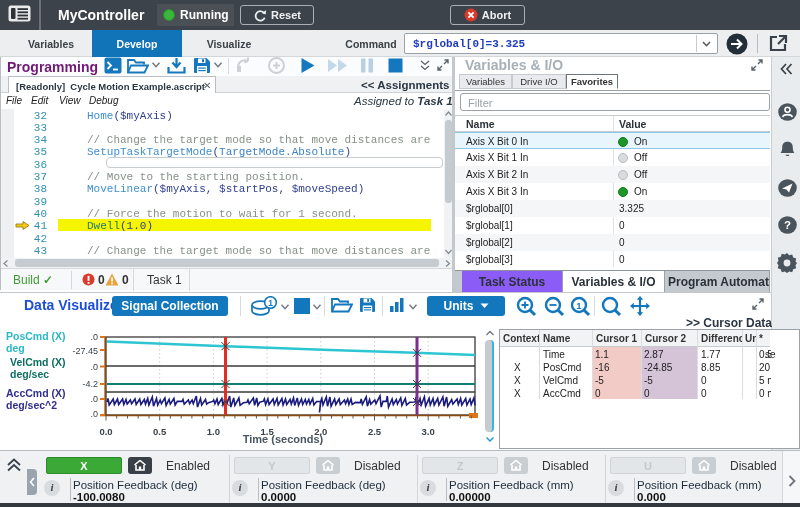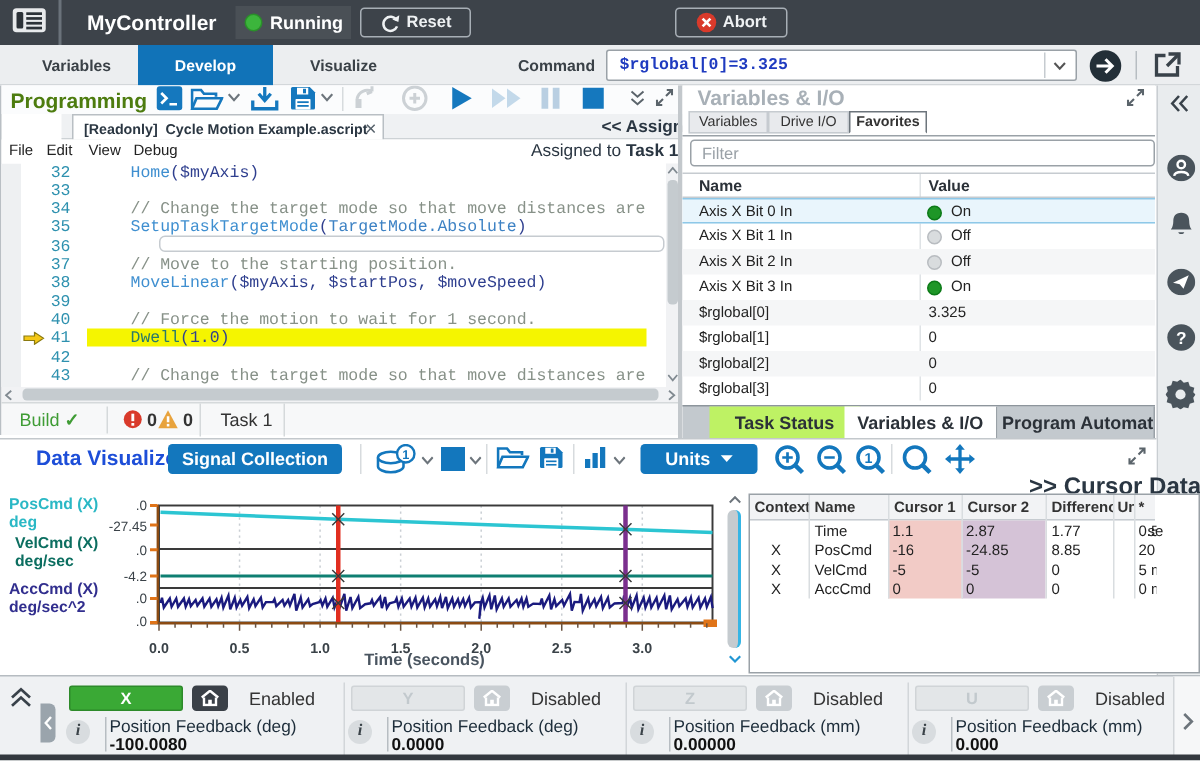--- a/index.html
+++ b/index.html
@@ -93,21 +93,21 @@
     <div class="abs" style="left:757px;top:4px;width:1px;height:19px;background:#b7bdc2;"></div>
     <svg class="abs" style="left:768px;top:4px;" width="21" height="19" viewBox="0 0 21 19">
         <path d="M9 3 L3 3 L3 16 L17 16 L17 10" fill="none" stroke="#39424a" stroke-width="2.2"></path>
         <path d="M11 2 L18 2 L18 9" fill="none" stroke="#39424a" stroke-width="2.2"></path>
         <path d="M18 2 L10 10" stroke="#39424a" stroke-width="2.2"></path>
       </svg>
   </div>
   <div id="leftpanel">
 
     <div class="abs" style="left:0;top:0;width:452px;height:19px;background:#fbfcfd;">
-      <span class="abs" style="left:6px;top:2px;font-size:14px;font-weight:bold;color:#4d7c0f;">Programming</span>
+      <span class="abs" style="left:6px;top:2px;font-size:14px;font-weight:bold;color:#701a75;">Programming</span>
       <svg class="abs" style="left:103px;top:0px" width="18" height="17" viewBox="0 0 18 17">
           <rect x="0.5" y="0.5" width="17" height="16" rx="2" fill="#1578be"></rect>
           <path d="M3.5 5 L7 8.5 L3.5 12" fill="none" stroke="#fff" stroke-width="1.8"></path>
           <path d="M9 12.5 L14 12.5" stroke="#fff" stroke-width="1.8"></path>
         </svg>
       <svg class="abs" style="left:126px;top:1px" width="22" height="16" viewBox="0 0 22 16">
           <path d="M1 14 L1 2 L7 2 L9 4.5 L17 4.5 L17 6.5" fill="none" stroke="#1578be" stroke-width="1.8"></path>
           <path d="M4 7.5 L21 7.5 L17.5 14.5 L1 14.5 Z" fill="none" stroke="#1578be" stroke-width="1.8"></path>
         </svg>
       <svg class="abs" style="left:151px;top:5px" width="8" height="6" viewBox="0 0 8 6">
@@ -152,29 +152,29 @@
           <rect x="0.5" y="0.5" width="14" height="14" fill="#1578be"></rect>
         </svg>
       <svg class="abs" style="left:419px;top:3px" width="10" height="11" viewBox="0 0 10 11">
           <path d="M1 1 L5 4.5 L9 1 M1 6 L5 9.5 L9 6" fill="none" stroke="#5b646b" stroke-width="1.3"></path>
         </svg>
       <svg class="abs" style="left:436px;top:2px" width="12" height="12" viewBox="0 0 12 12">
           <path d="M7.5 1 L11 1 L11 4.5 M11 1 L7 5 M4.5 11 L1 11 L1 7.5 M1 11 L5 7" fill="none" stroke="#5b646b" stroke-width="1.4"></path>
         </svg>
     </div>
 
-    <div class="abs" style="left:0;top:19px;width:452px;height:17px;background:#eff1f3;border-bottom:1px solid #cdd2d5;margin-left:40px;">
+    <div class="abs" style="left:0;top:19px;width:452px;height:17px;background:#eff1f3;border-bottom:1px solid #cdd2d5;">
       <div class="abs" style="left:7px;top:0;width:208px;height:17px;background:#fff;border:1px solid #b9bfc4;border-bottom:none;">
         <span class="abs" style="left:7px;top:3.5px;font-size:9.5px;font-weight:bold;color:#2a3642;">[Readonly]&nbsp; Cycle Motion Example.ascript</span>
         <span class="abs" style="left:194px;top:3px;font-size:10px;color:#55606a;">✕</span>
       </div>
       <span class="abs" style="left:360px;top:2.5px;font-size:11.5px;font-weight:bold;color:#2a3642;white-space:nowrap;">&lt;&lt; Assignments</span>
     </div>
 
-    <div class="abs" style="left:0;top:36px;width:452px;height:16px;background:#fff;">
+    <div class="abs" style="left:0;top:36px;width:452px;height:16px;background:#fff;font-style:italic;">
       <span class="abs" style="left:5px;top:2px;font-size:10px;color:#222;">File</span>
       <span class="abs" style="left:30px;top:2px;font-size:10px;color:#222;">Edit</span>
       <span class="abs" style="left:58px;top:2px;font-size:10px;color:#222;">View</span>
       <span class="abs" style="left:88px;top:2px;font-size:10px;color:#222;">Debug</span>
       <span class="abs" style="left:353px;top:2px;font-size:11.5px;color:#2a3642;white-space:nowrap;">Assigned to <b>Task 1</b></span>
     </div>
 
     <div id="editor" class="abs" style="left:0;top:52px;width:443px;height:149px;background:#fff;overflow:hidden;font-family:'Liberation Mono',monospace;font-size:11px;white-space:pre;">
       <div class="abs" style="left:0;top:0;width:13px;height:149px;background:#eef0f2;"></div>
       <div class="abs" style="left:57px;top:110px;width:373px;height:12px;background:#f5f500;"></div>
@@ -294,21 +294,21 @@
             <span class="vl">0</span>
           </div>
         <div class="vrow" style="top:119px;">
             <span class="nm">$rglobal[3]</span>
             <span class="vl">0</span>
           </div>
       </div>
     </div>
 
     <div class="abs" style="left:0;top:213px;width:315px;height:22px;background:#c3c9ce;border-top:1px solid #8d959c;">
-      <div class="abs btab" style="left:18px;width:101px;background:#bef264;">Task Status</div>
+      <div class="abs btab" style="left:7px;width:101px;background:#8b5cf6;">Task Status</div>
       <div class="abs btab" style="left:108px;width:102px;background:#fff;">Variables &amp; I/O</div>
       <div class="abs btab" style="left:210px;width:105px;background:#c3c9ce;justify-content:flex-start;padding-left:3px;">Program Automation</div>
     </div>
   </div>
   <div id="rail">
     <svg class="abs" style="left:8px;top:6px" width="13" height="12" viewBox="0 0 13 12">
         <path d="M6 1 L1.5 6 L6 11 M11.5 1 L7 6 L11.5 11" fill="none" stroke="#39424a" stroke-width="1.7"></path>
       </svg>
     <svg class="abs" style="left:6px;top:46px" width="19" height="18" viewBox="0 0 19 18">
         <ellipse cx="9.5" cy="9" rx="9.3" ry="8.8" fill="#4a545c"></ellipse>
@@ -399,21 +399,21 @@
           <path d="M10 0 L13.2 3.8 L6.8 3.8 Z"></path>
           <path d="M10 20 L13.2 16.2 L6.8 16.2 Z"></path>
           <path d="M0 10 L3.8 6.8 L3.8 13.2 Z"></path>
           <path d="M20 10 L16.2 6.8 L16.2 13.2 Z"></path>
         </g>
         <path d="M10 3 L10 17 M3 10 L17 10" stroke="#1377bd" stroke-width="2.2" fill="none"></path>
       </svg>
     <svg class="abs" style="left:752px;top:5px" width="12" height="12" viewBox="0 0 12 12">
         <path d="M7.5 1 L11 1 L11 4.5 M11 1 L7 5 M4.5 11 L1 11 L1 7.5 M1 11 L5 7" fill="none" stroke="#5b646b" stroke-width="1.4"></path>
       </svg>
-    <span class="abs" style="left:686px;top:23px;font-size:16px;font-weight:bold;color:#2a3642;white-space:nowrap;text-align:center;">&gt;&gt; Cursor Data</span>
+    <span class="abs" style="left:686px;top:23px;font-size:12px;font-weight:bold;color:#2a3642;white-space:nowrap;text-align:center;">&gt;&gt; Cursor Data</span>
 
     <svg id="chart" class="abs" style="left:0;top:26px" width="496" height="132" viewBox="0 0 496 132">
 
       <g stroke="#c9ced3" stroke-width="1" stroke-dasharray="1.5,2.5">
         <line x1="159.7" y1="18" x2="159.7" y2="96"></line>
           <line x1="213.4" y1="18" x2="213.4" y2="96"></line>
         <line x1="267.1" y1="18" x2="267.1" y2="96"></line>
           <line x1="320.8" y1="18" x2="320.8" y2="96"></line>
         <line x1="374.5" y1="18" x2="374.5" y2="96"></line>
           <line x1="428.2" y1="18" x2="428.2" y2="96"></line>

